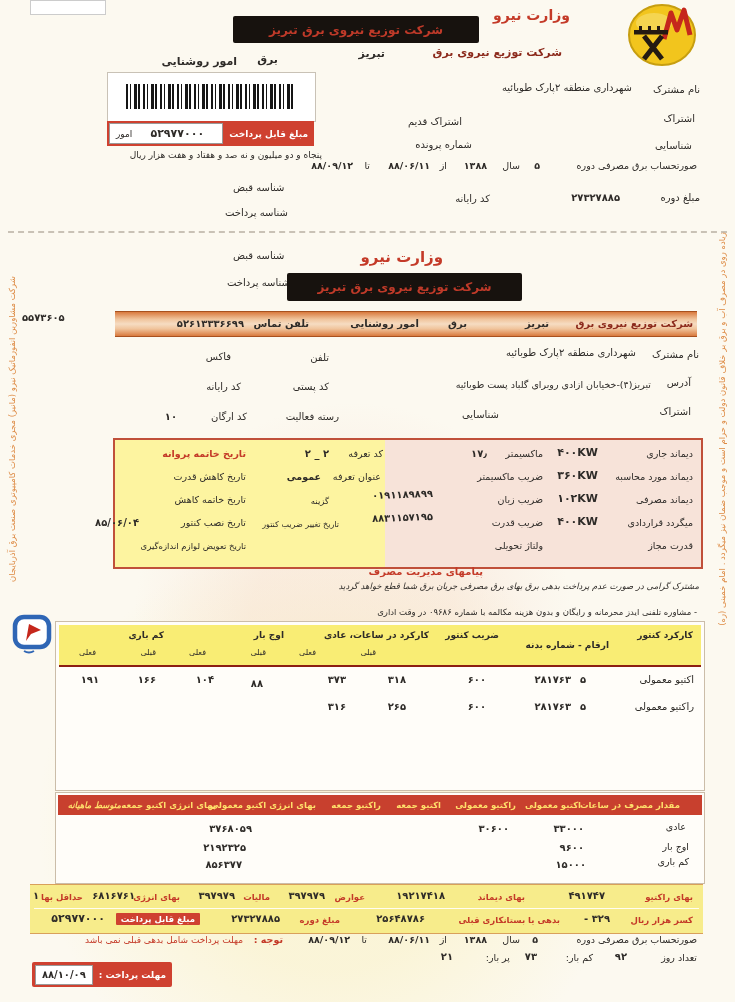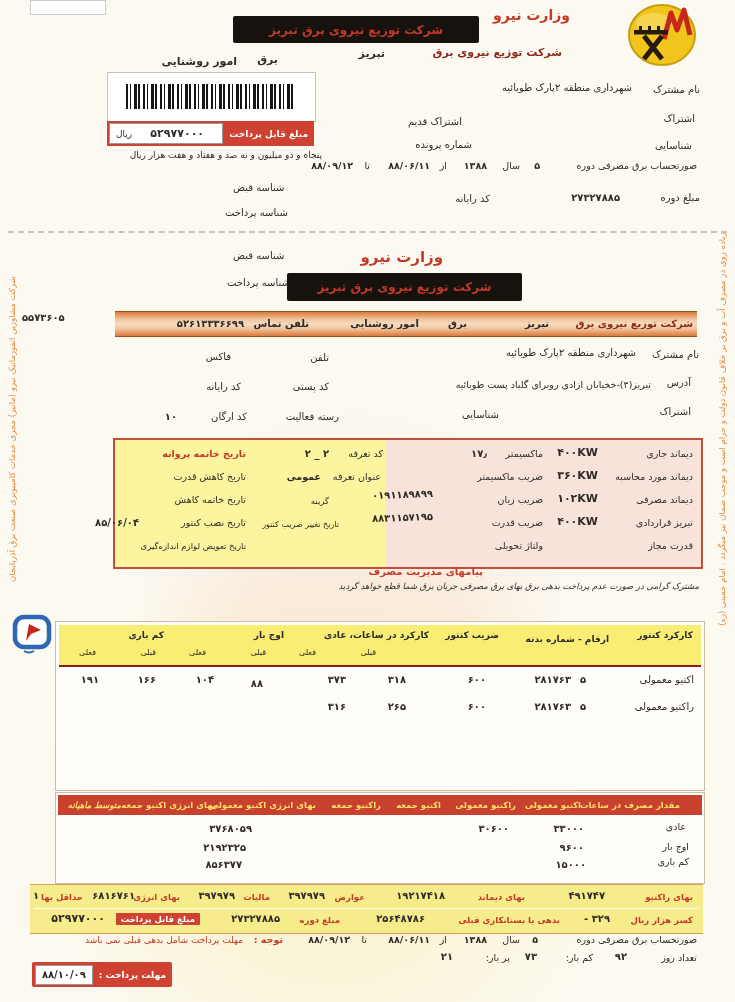--- a/index.html
+++ b/index.html
@@ -70,21 +70,21 @@
   <div class="a f10" style="right:263px;top:139px;">شماره پرونده</div>
 
   <div class="a barcode-box" style="left:107px;top:72px;width:207px;height:48px;">
     <div class="barcode" style="position:absolute;left:18px;top:11px;width:170px;height:25px;"></div>
   </div>
 
   <div class="a redbar" style="left:107px;top:121px;width:207px;height:25px;">
     <span class="lab">مبلغ قابل پرداخت</span>
     <span class="whitebox" style="flex:1;height:19px;margin-left:2px;">
       <span class="num f11" style="flex:1;text-align:center;">۵۲۹۷۷۰۰۰</span>
-      <span class="f9" style="padding-left:6px;">ریال</span>
+      <span class="f9" style="padding-left:6px;">امور</span>
     </span>
   </div>
 
   <div class="a f9" style="right:413px;top:150px;">پنجاه و دو میلیون و نه صد و هفتاد و هفت هزار ریال</div>
 
   <div class="a f95" style="right:38px;top:160px;">صورتحساب برق مصرفی دوره</div>
   <div class="a f95 num" style="right:195px;top:160px;">۵</div>
   <div class="a f95" style="right:215px;top:160px;">سال</div>
   <div class="a f95 num" style="right:248px;top:160px;">۱۳۸۸</div>
   <div class="a f95" style="right:288px;top:160px;">از</div>
@@ -129,21 +129,21 @@
   <div class="a f10" style="right:44px;top:406px;">اشتراک</div>
   <div class="a f10" style="right:236px;top:409px;">شناسایی</div>
   <div class="a f10" style="right:396px;top:411px;">رسته فعالیت</div>
   <div class="a f10" style="right:488px;top:411px;">کد ارگان</div>
   <div class="a f10 num" style="right:558px;top:411px;">۱۰</div>
 
   <div class="a demandbox" style="left:113px;top:438px;width:586px;height:127px;">
     <span class="a f95" style="right:8px;top:8px;">دیماند جاری</span>
     <span class="a f95" style="right:8px;top:31px;">دیماند مورد محاسبه</span>
     <span class="a f95" style="right:8px;top:54px;">دیماند مصرفی</span>
-    <span class="a f95" style="right:8px;top:77px;">تبریز قراردادی</span>
+    <span class="a f95" style="right:8px;top:77px;">میگردد قراردادی</span>
     <span class="a f95" style="right:8px;top:100px;">قدرت مجاز</span>
     <span class="a num f11" style="right:103px;top:6px;">۴۰۰KW</span>
     <span class="a num f11" style="right:103px;top:29px;margin-left:22px;">۳۶۰KW</span>
     <span class="a num f11" style="right:103px;top:52px;">۱۰۲KW</span>
     <span class="a num f11" style="right:103px;top:75px;">۴۰۰KW</span>
     <span class="a f95" style="right:158px;top:8px;">ماکسیمتر</span>
     <span class="a num f10" style="right:214px;top:8px;">۱۷٫</span>
     <span class="a f95" style="right:158px;top:31px;">ضریب ماکسیمتر</span>
     <span class="a f95" style="right:158px;top:54px;">ضریب زیان</span>
     <span class="a num f10" style="right:268px;top:49px;transform:rotate(-2deg);">۰۱۹۱۱۸۹۸۹۹</span>
@@ -159,33 +159,34 @@
     <span class="a f95 b red" style="right:455px;top:8px;">تاریخ خاتمه پروانه</span>
     <span class="a f95" style="right:455px;top:31px;">تاریخ کاهش قدرت</span>
     <span class="a f95" style="right:455px;top:54px;">تاریخ خاتمه کاهش</span>
     <span class="a f95" style="right:455px;top:77px;">تاریخ نصب کنتور</span>
     <span class="a num f10" style="right:562px;top:77px;">۸۵/۰۶/۰۴</span>
     <span class="a f85" style="right:455px;top:101px;">تاریخ تعویض لوازم اندازه‌گیری</span>
   </div>
 
   <div class="a b red f10" style="right:252px;top:566px;">پیامهای مدیریت مصرف</div>
   <div class="a f85" style="right:36px;top:581px;font-style:italic;">مشترک گرامی در صورت عدم پرداخت بدهی برق بهای برق مصرفی جریان برق شما قطع خواهد گردید</div>
+  <div class="a f85" style="right:38px;top:607px;">- مشاوره تلفنی ایدز محرمانه و رایگان و بدون هزینه مکالمه با شماره ۰۹۶۸۶ در وقت اداری</div>
 
   <div class="a" style="left:12px;top:614px;width:40px;height:44px;">
     <svg width="40" height="44" viewBox="0 0 40 44">
       <rect x="3" y="3" width="34" height="30" rx="9" fill="#ffffff" stroke="#2f66b5" stroke-width="4.5"></rect>
       <path d="M14 27 L17 10 L29 16 L19 20 Z" fill="#c5271c"></path>
       <path d="M12 37 q5 3 10 0" stroke="#2f66b5" stroke-width="2" fill="none"></path>
     </svg>
   </div>
 
   <div class="a tbl" style="left:55px;top:621px;width:648px;height:168px;">
     <div class="yhead" style="position:absolute;left:3px;top:3px;right:3px;height:40px;">
       <span class="a b f9" style="right:8px;top:5px;">کارکرد کنتور</span>
-      <span class="a b f9" style="right:92px;top:9px;">ارقام - شماره بدنه</span>
+      <span class="a b f9" style="right:92px;top:15px;">ارقام - شماره بدنه</span>
       <span class="a b f9" style="right:202px;top:5px;">ضریب کنتور</span>
       <span class="a b f9" style="right:272px;top:5px;">کارکرد در ساعات، عادی</span>
       <span class="a f8" style="right:325px;top:23px;">قبلی</span>
       <span class="a f8" style="right:385px;top:23px;">فعلی</span>
       <span class="a b f9" style="right:417px;top:5px;">اوج بار</span>
       <span class="a f8" style="right:435px;top:23px;">قبلی</span>
       <span class="a f8" style="right:495px;top:23px;">فعلی</span>
       <span class="a b f9" style="right:537px;top:5px;">کم باری</span>
       <span class="a f8" style="right:545px;top:23px;">قبلی</span>
       <span class="a f8" style="right:605px;top:23px;">فعلی</span>

